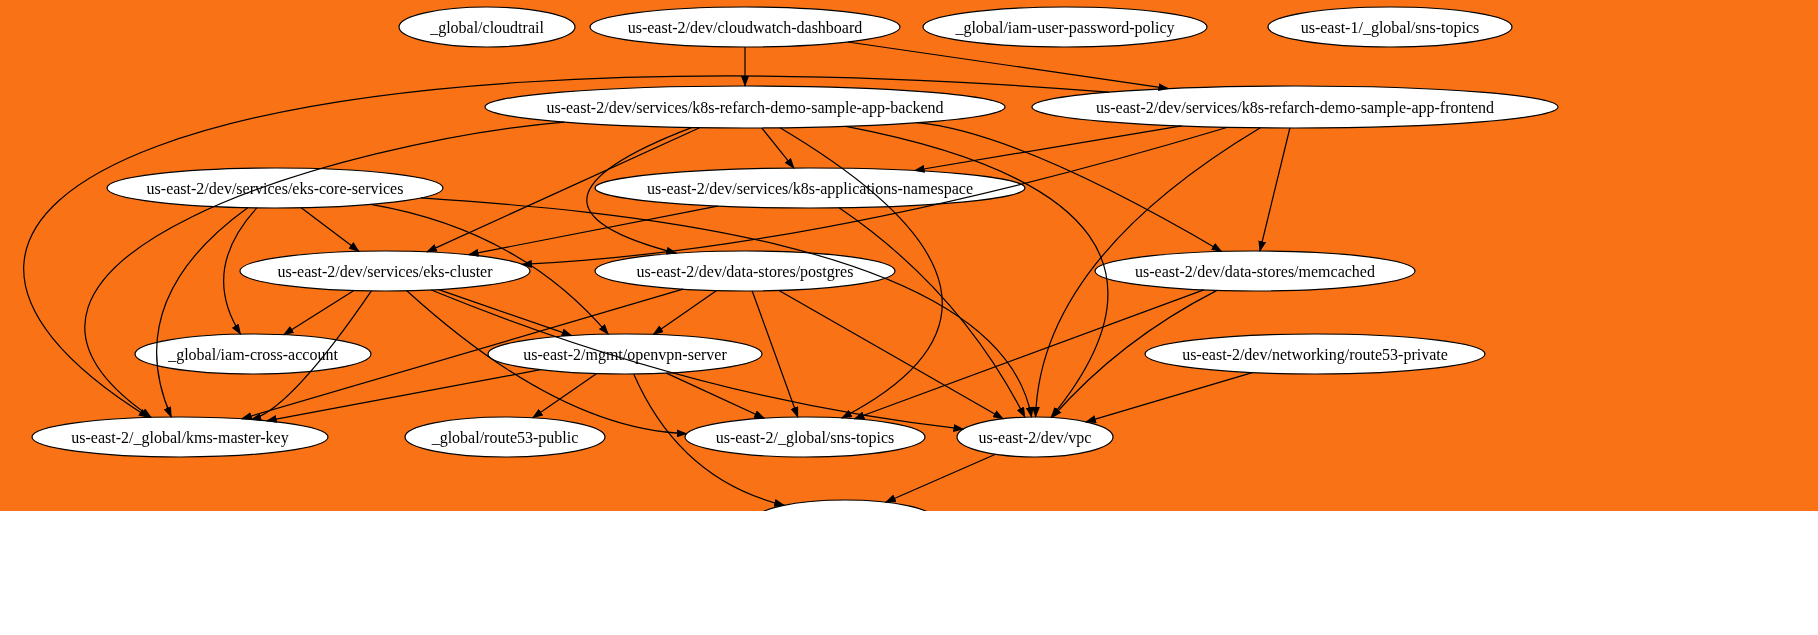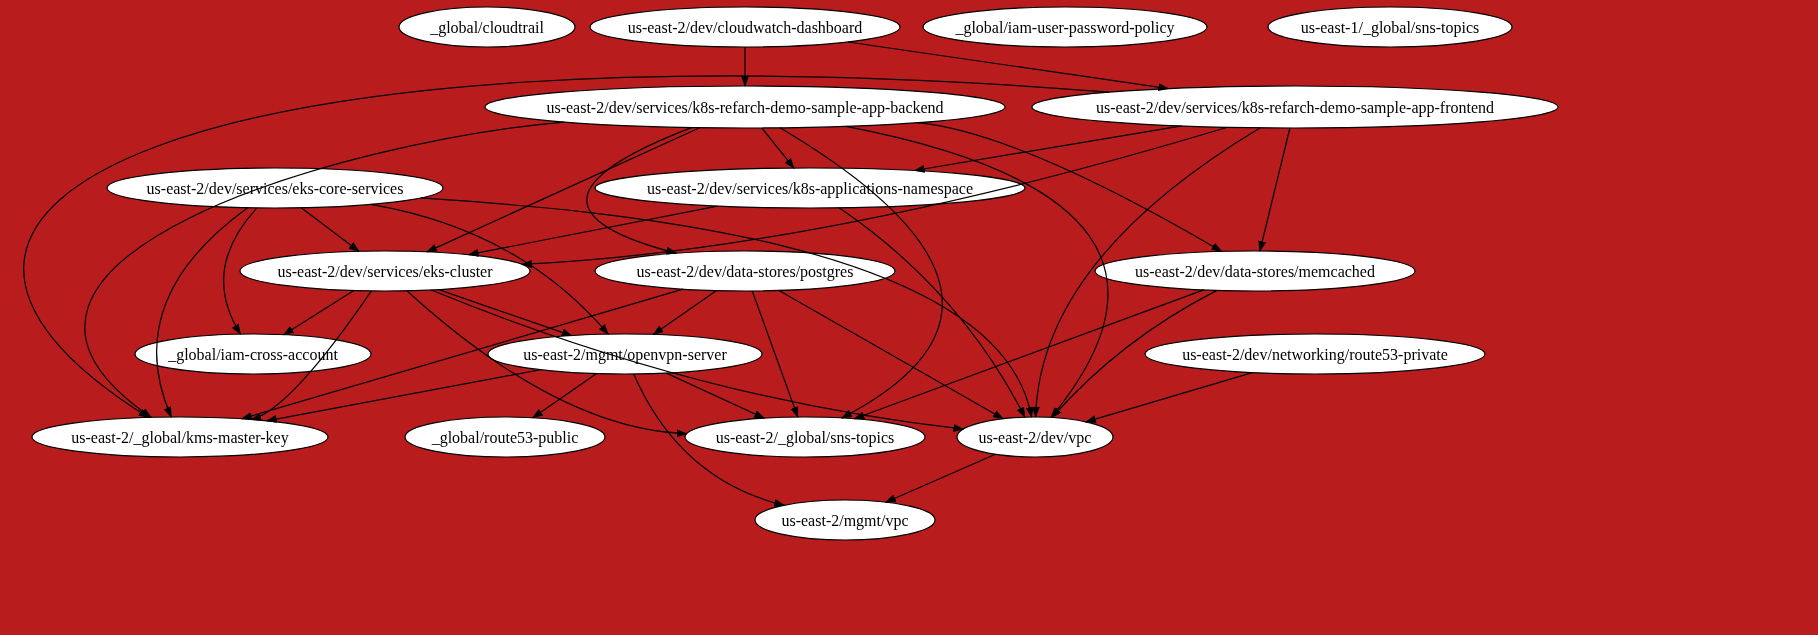--- a/index.html
+++ b/index.html
@@ -2,22 +2,22 @@
 <html><head>
 <meta charset="utf-8">
 <style>
   html, body {
     margin: 0;
     padding: 0;
     background: #ffffff;
   }
   .graph-wrap {
     width: 1818px;
-    height: 635px;
-    background: #b91c1c;
+    height: 511px;
+    background: #f97316;
     position: relative;
     overflow: hidden;
   }
   svg { display: block; }
   .node-ellipse {
     fill: #ffffff;
     stroke: #000000;
     stroke-width: 1.2;
   }
   .node-label {

